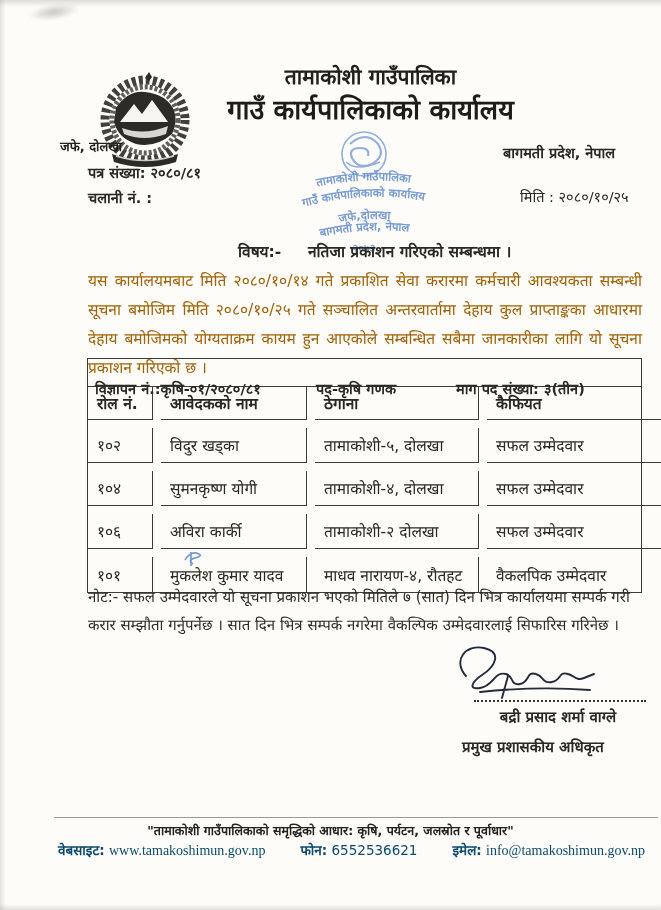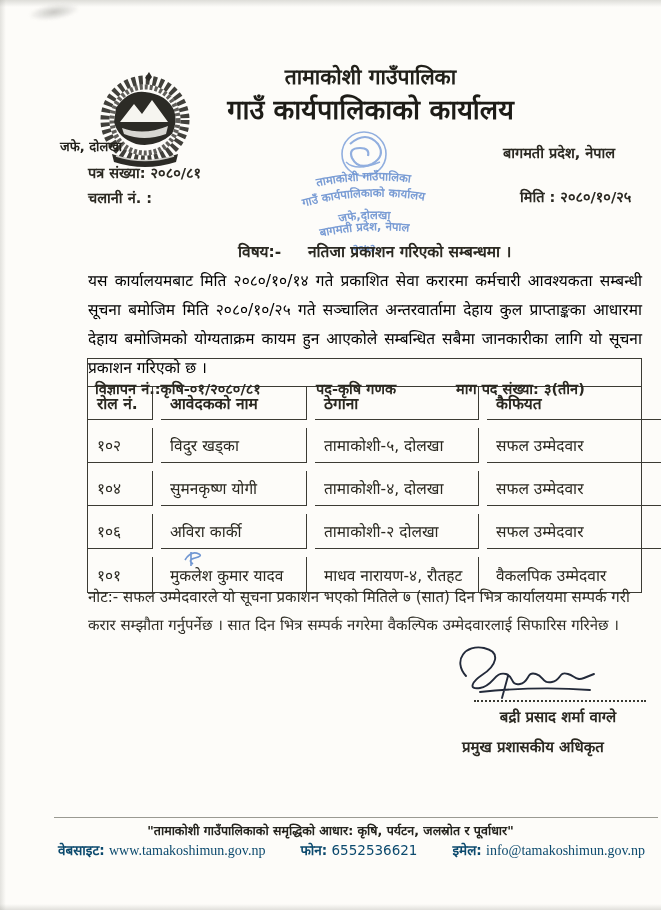--- a/index.html
+++ b/index.html
@@ -25,29 +25,29 @@
   
   .lh-municipality{top:62px;left:80px;right:0;text-align:center;
     font-size:21px;font-weight:700;color:#21201a;}
   .lh-office{top:90px;left:80px;right:0;text-align:center;
     font-size:27px;font-weight:700;color:#1d1c17;}
   .lh-place{top:137px;left:60px;right:0;text-align:left;
     font-size:13px;font-weight:700;color:#23221c;}
   .lh-province{top:142px;left:503px;font-size:14.5px;font-weight:700;}
   .lh-patra{top:162px;left:88px;font-size:14.5px;font-weight:700;}
   .lh-chalani{top:187px;left:88px;font-size:14.5px;font-weight:700;}
-  .lh-miti{top:186px;left:520px;font-size:14.5px;font-weight:700;}
+  .lh-miti{top:186px;left:520px;font-size:14.5px;font-weight:400;}
   .logo{top:70px;left:86px;width:118px;height:108px;}
   .stamp{top:128px;left:286px;width:156px;height:126px;opacity:.88;}
   
   .subject-label{top:240px;left:238px;font-size:15.5px;font-weight:600;}
   .subject-text{top:240px;left:308px;font-size:15.5px;font-weight:600;}
   
   .body-text{top:267px;left:88px;width:554px;font-size:15.5px;line-height:29px;
-    text-align:justify;color:#000000;}
+    text-align:justify;color:#a16207;}
   
   .results-table{top:358px;left:87px;width:553px;border:1.6px solid #3c3b34;}
   .meta-row{position:relative;height:27px;border-bottom:1.6px solid #3c3b34;font-size:14.5px;font-weight:600;}
   .meta-row span{position:absolute;top:3px;white-space:nowrap;margin-top:16px;}
   .meta-ad{left:7px;}
   .meta-pos{left:228px;}
   .meta-vac{left:368px;}
   .tgrid{display:grid;grid-template-columns:65px 146px 164px 178px;
     grid-template-rows:33px 35px 35px 35px 35px;gap:8px;}
   .tcell{display:flex;align-items:center;padding-left:9px;font-size:15.5px;

